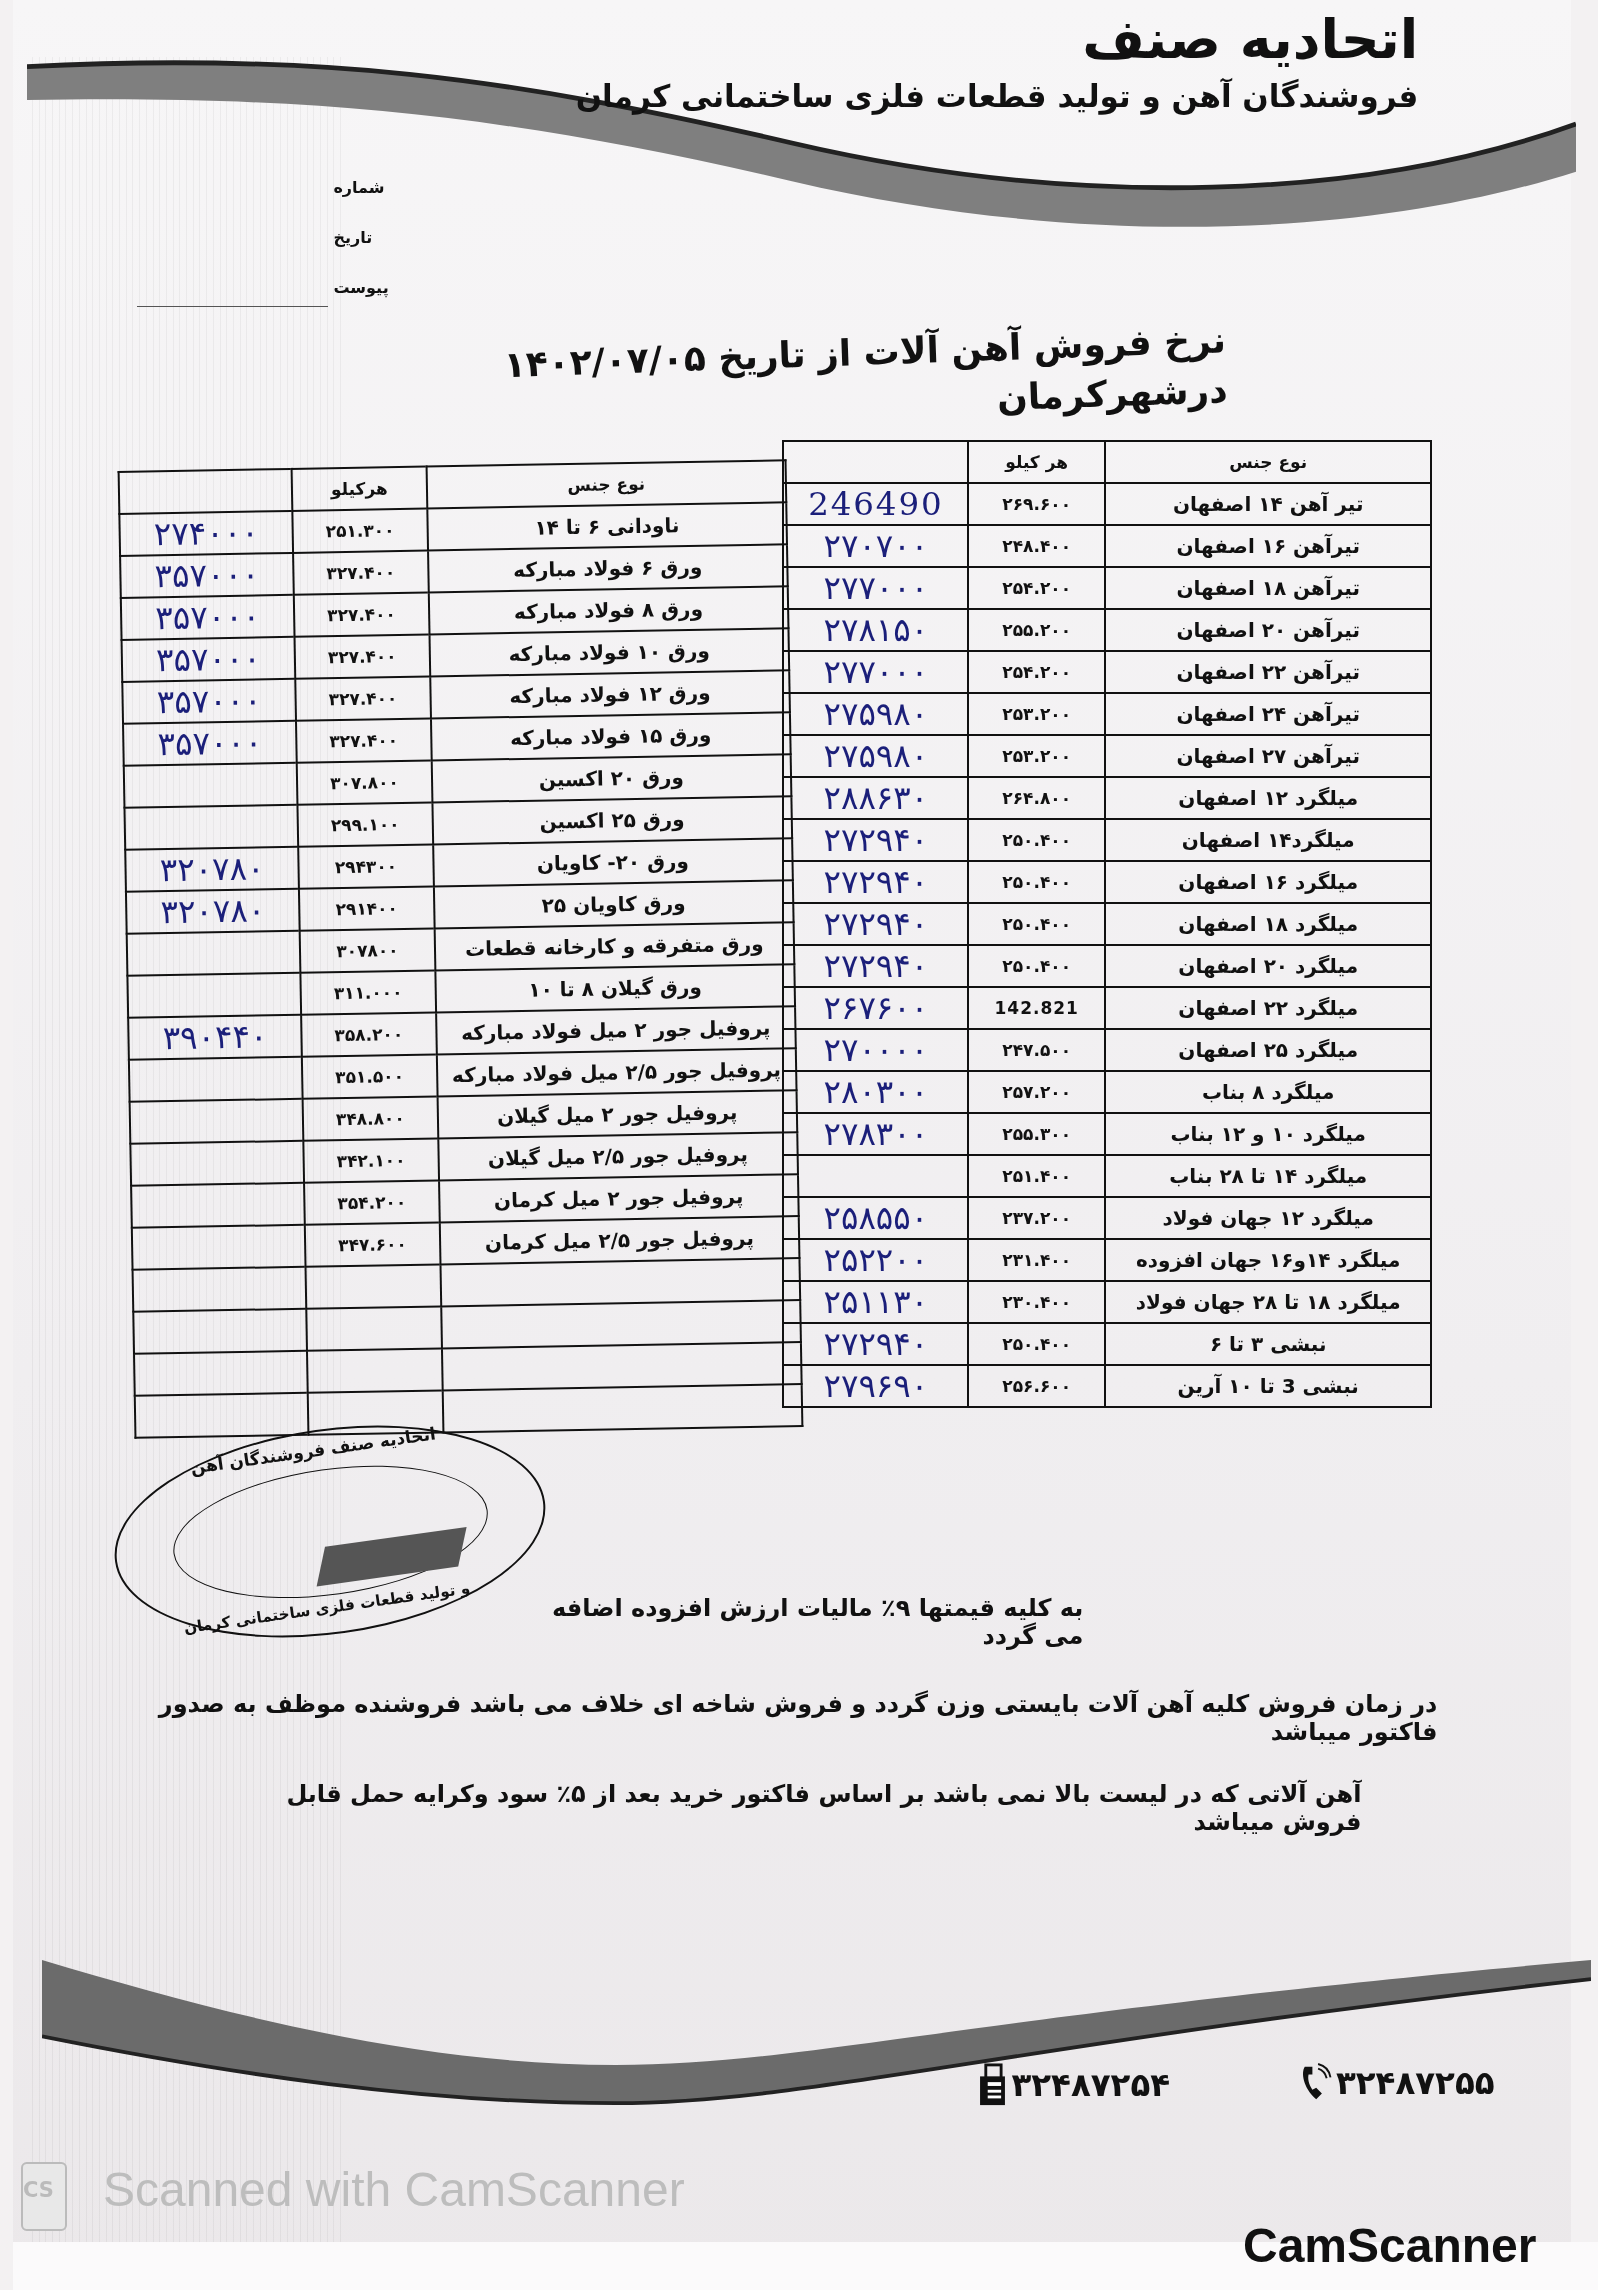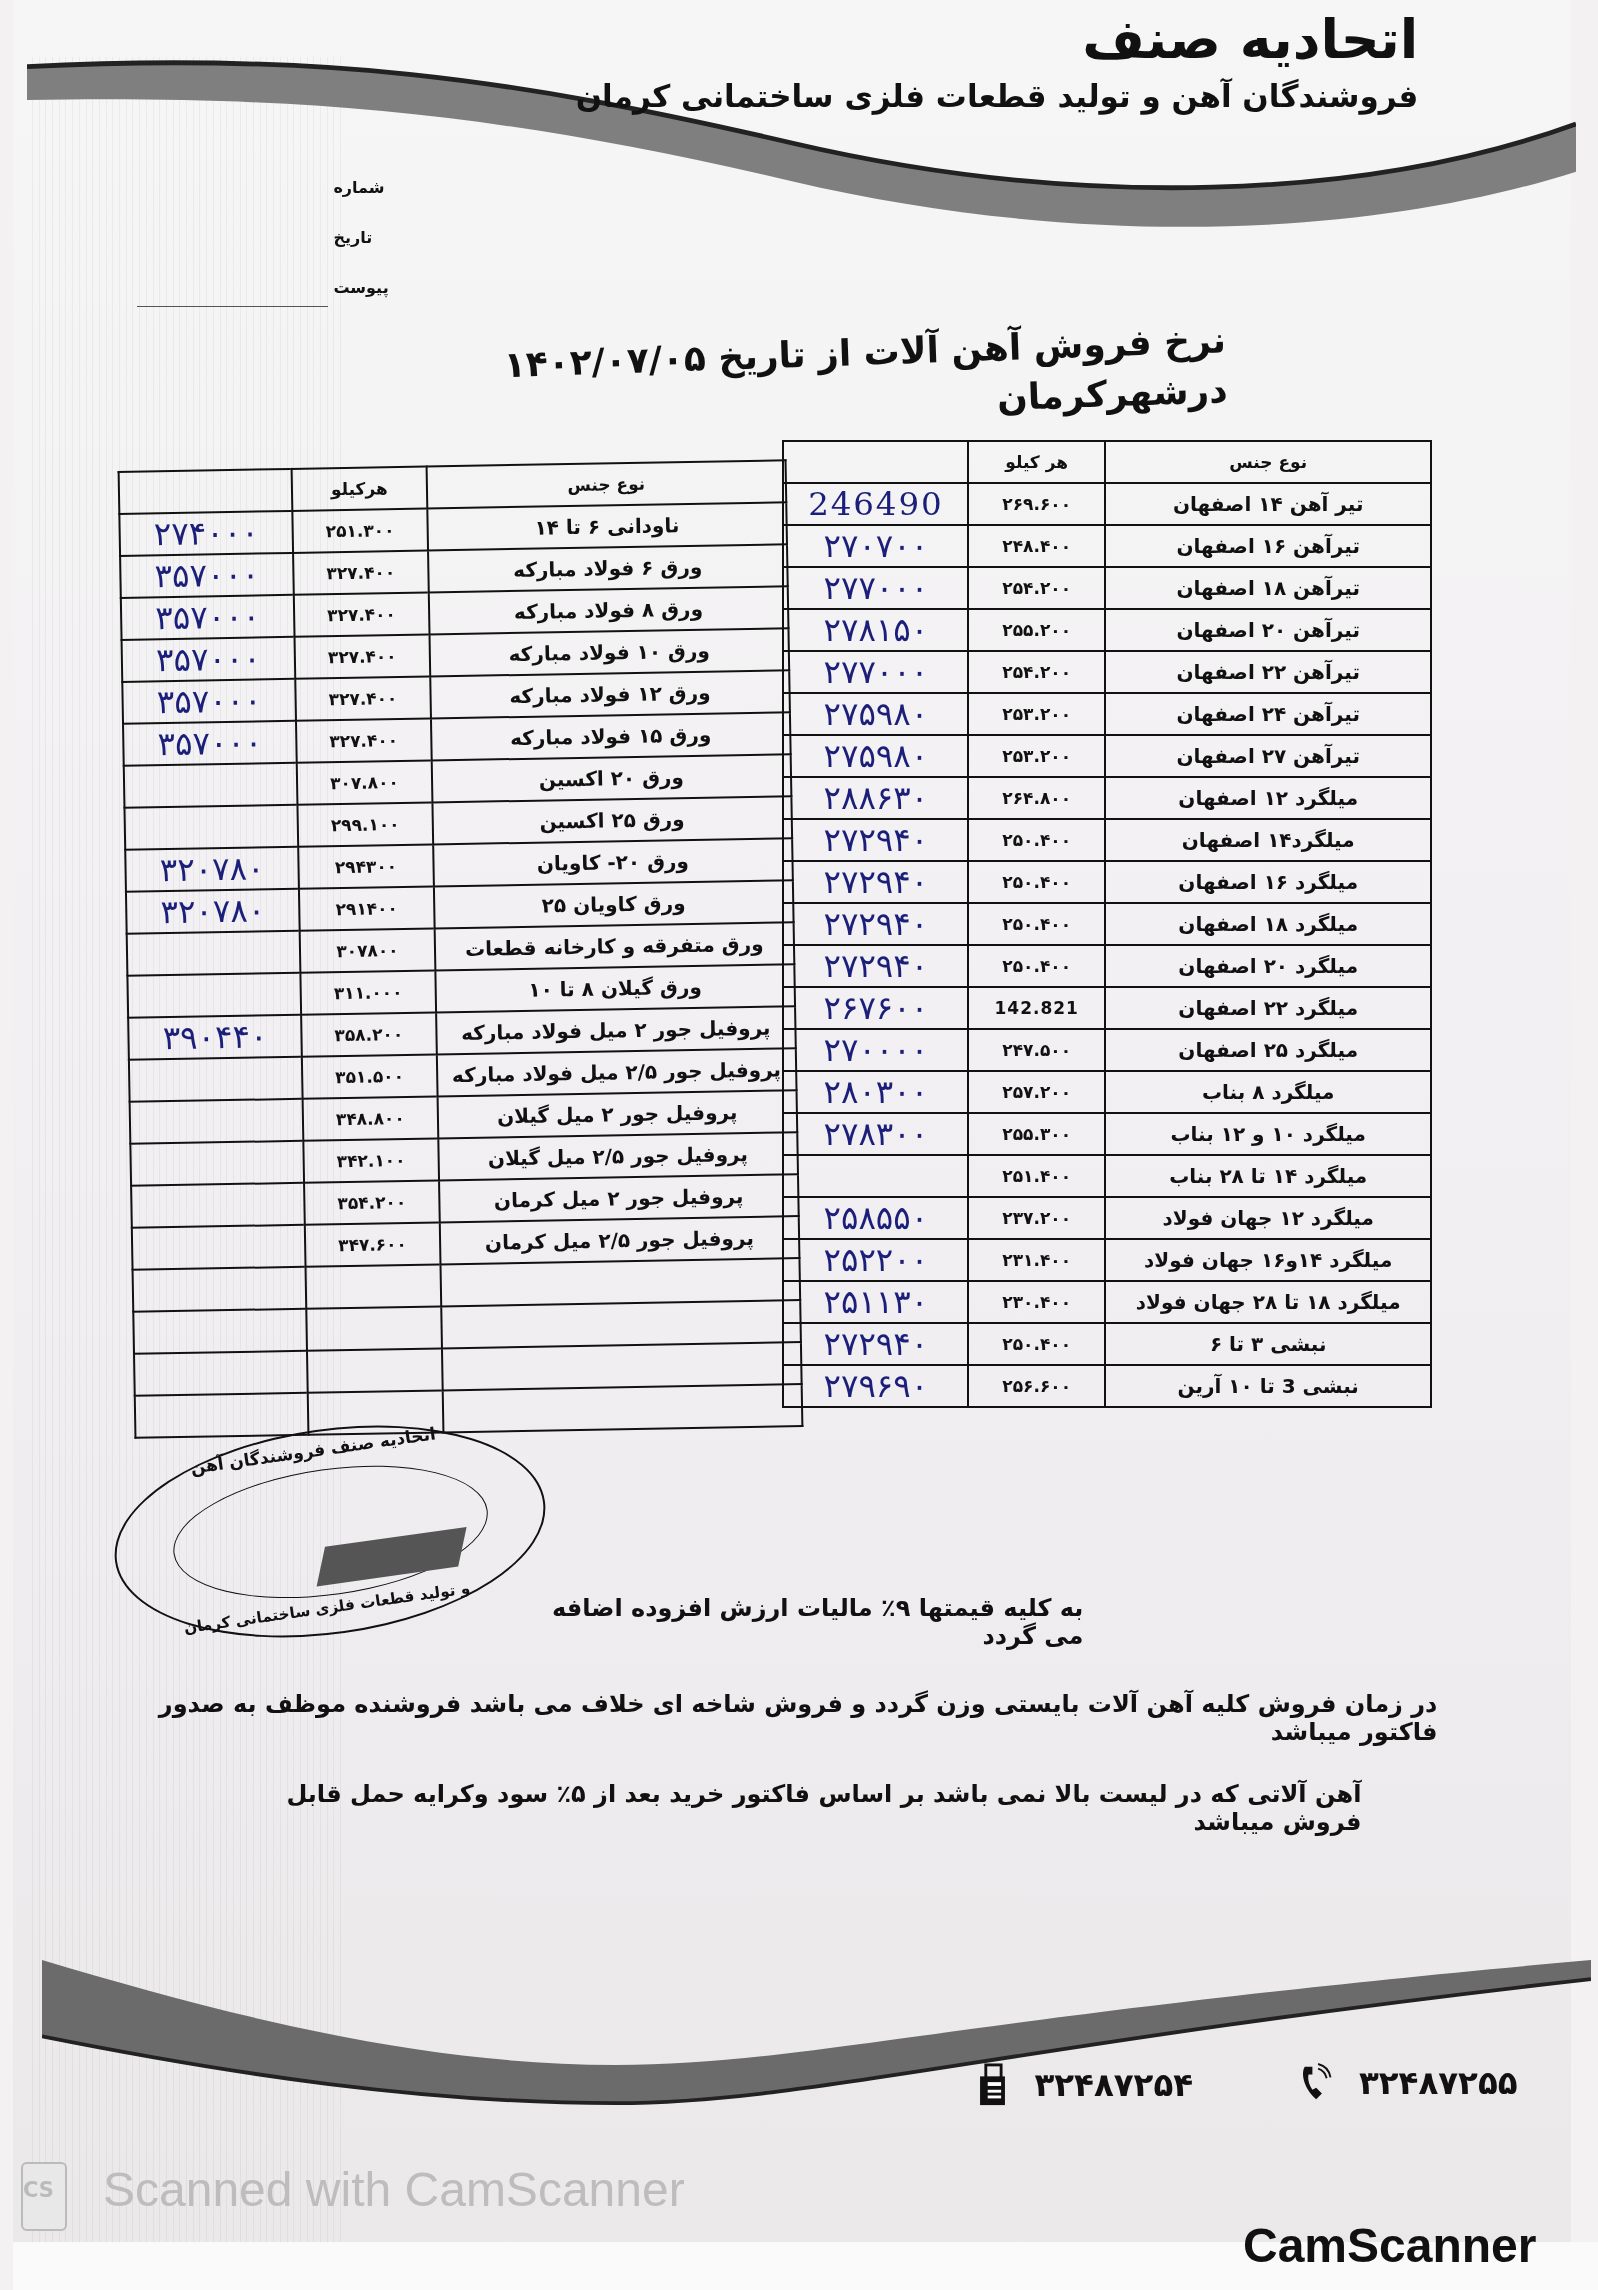--- a/index.html
+++ b/index.html
@@ -82,21 +82,21 @@
     font-size:17px; font-weight:bold;
   }
   .stamp-bottom {
     position:absolute; left:57px; top:167px; direction:rtl;
     font-size:15.3px; font-weight:bold;
   }
   .stamp-mark {
     position:absolute; left:143px; top:76px; width:143px; height:38px;
     background:#555; transform:skewX(-20deg);
   }
-  .contact { position:absolute; top:2063px; display:flex; align-items:center; gap:27px; font-size:32.5px; font-weight:bold; }
+  .contact { position:absolute; top:2063px; display:flex; align-items:center; gap:4px; font-size:32.5px; font-weight:bold; }
   .contact-fax { left:965px; }
   .contact-phone { left:1286px; }
   .icon svg { display:block; }
   .cs-logo {
     position:absolute; left:21px; top:2162px; width:42px; height:65px;
     border:2.9px solid #bbb; border-radius:5.7px; color:#bbb; font-size:21px;
     font-weight:bold; line-height:52px; background:#e8e8e8;
   }
   .cs-watermark {
     position:absolute; left:67px; top:2162px; color:#bdbdbd; font-size:48px;
@@ -225,21 +225,21 @@
           <td class="c-name">میلگرد ۱۴ تا ۲۸ بناب</td>
           <td class="c-kg">۲۵۱.۴۰۰</td>
           <td class="c-hand"></td>
         </tr>
         <tr>
           <td class="c-name">میلگرد ۱۲ جهان فولاد</td>
           <td class="c-kg">۲۳۷.۲۰۰</td>
           <td class="c-hand">۲۵۸۵۵۰</td>
         </tr>
         <tr>
-          <td class="c-name">میلگرد ۱۴و۱۶ جهان فولاد</td>
+          <td class="c-name">میلگرد ۱۴و۱۶ جهان افزوده</td>
           <td class="c-kg">۲۳۱.۴۰۰</td>
           <td class="c-hand">۲۵۲۲۰۰</td>
         </tr>
         <tr>
           <td class="c-name">میلگرد ۱۸ تا ۲۸ جهان فولاد</td>
           <td class="c-kg">۲۳۰.۴۰۰</td>
           <td class="c-hand">۲۵۱۱۳۰</td>
         </tr>
         <tr>
           <td class="c-name">نبشی ۳ تا ۶</td>

